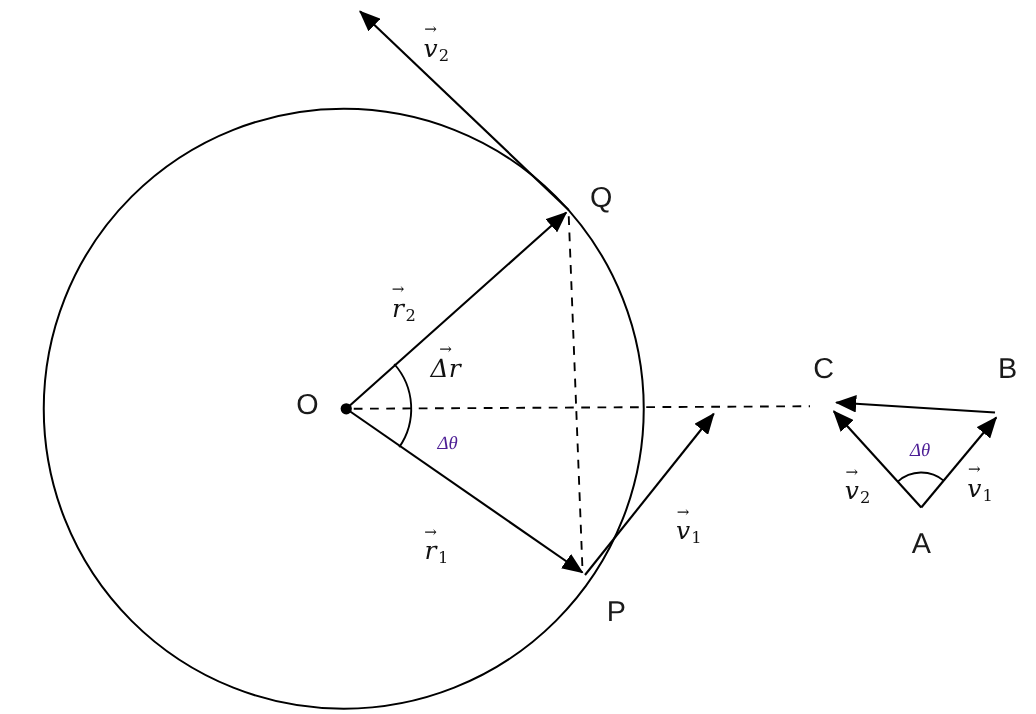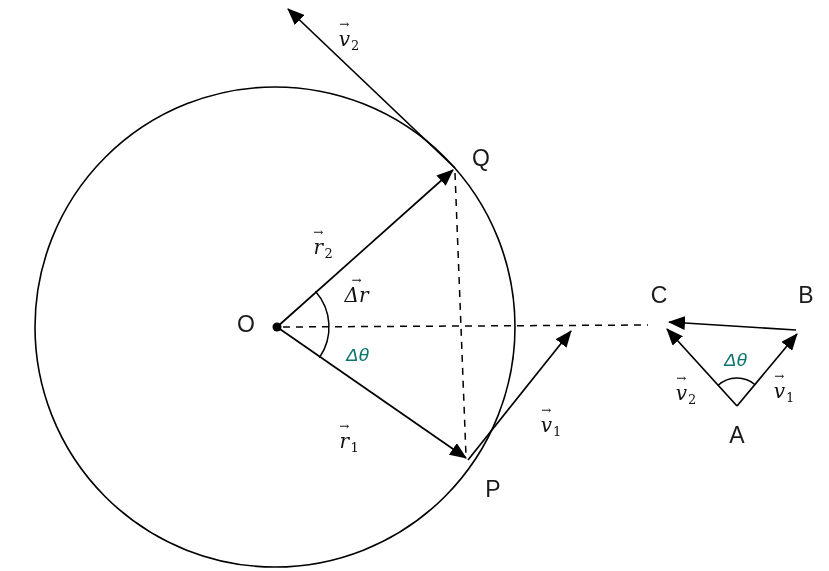--- a/index.html
+++ b/index.html
@@ -21,22 +21,22 @@
     position:absolute;transform:translate(-50%,-50%);
     display:inline-flex;align-items:flex-end;
     font-family:"DejaVu Serif",serif;color:#111111;
   }
   .vstack{display:inline-flex;flex-direction:column;align-items:center;}
   .varrow{font-size:12px;line-height:8px;height:9px;font-style:normal;}
   .vbase{font-size:20px;line-height:20px;font-style:italic;}
   .vsub{font-size:13px;line-height:13px;transform:translateY(3px);font-style:normal;margin-left:1px;}
   .angle-label{
     position:absolute;transform:translate(-50%,-50%);
-    font-family:Liberation Mono, monospace;font-style:italic;
-    font-size:19px;line-height:19px;color:#0f766e;
+    font-family:Liberation Serif, serif;font-style:italic;
+    font-size:15px;line-height:19px;color:#4c1d95;
   }
 </style>
 </head>
 <body>
 
 <div class="figure">
 
   <svg width="829" height="571" viewBox="0 0 829 571">
     <defs>
       <marker id="arrow" markerUnits="userSpaceOnUse" markerWidth="18" markerHeight="14" refX="16" refY="7" orient="auto">

